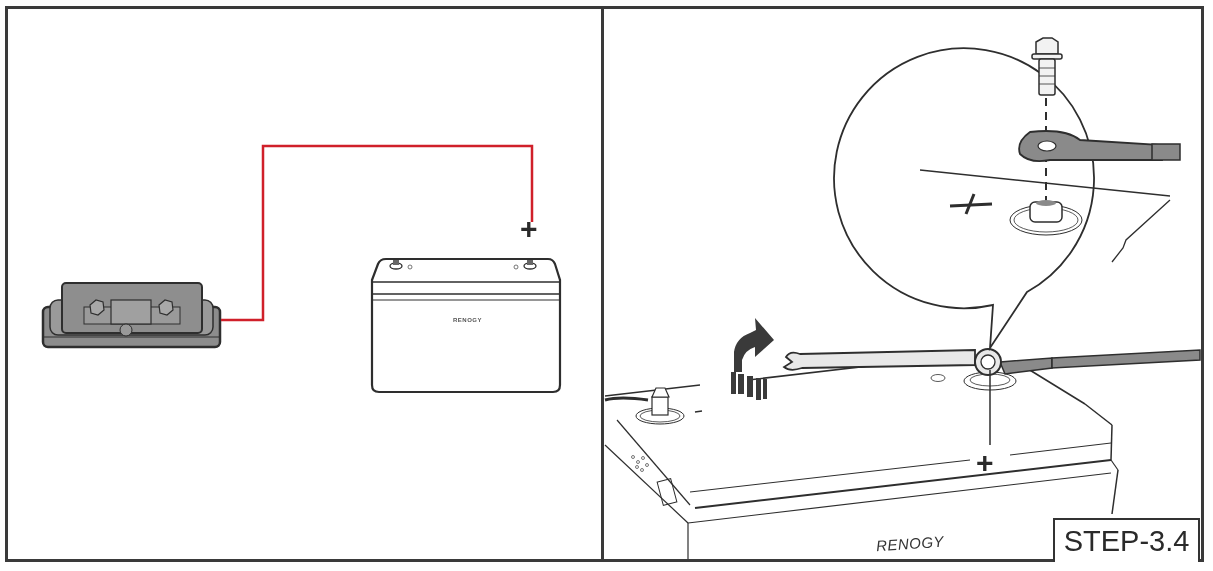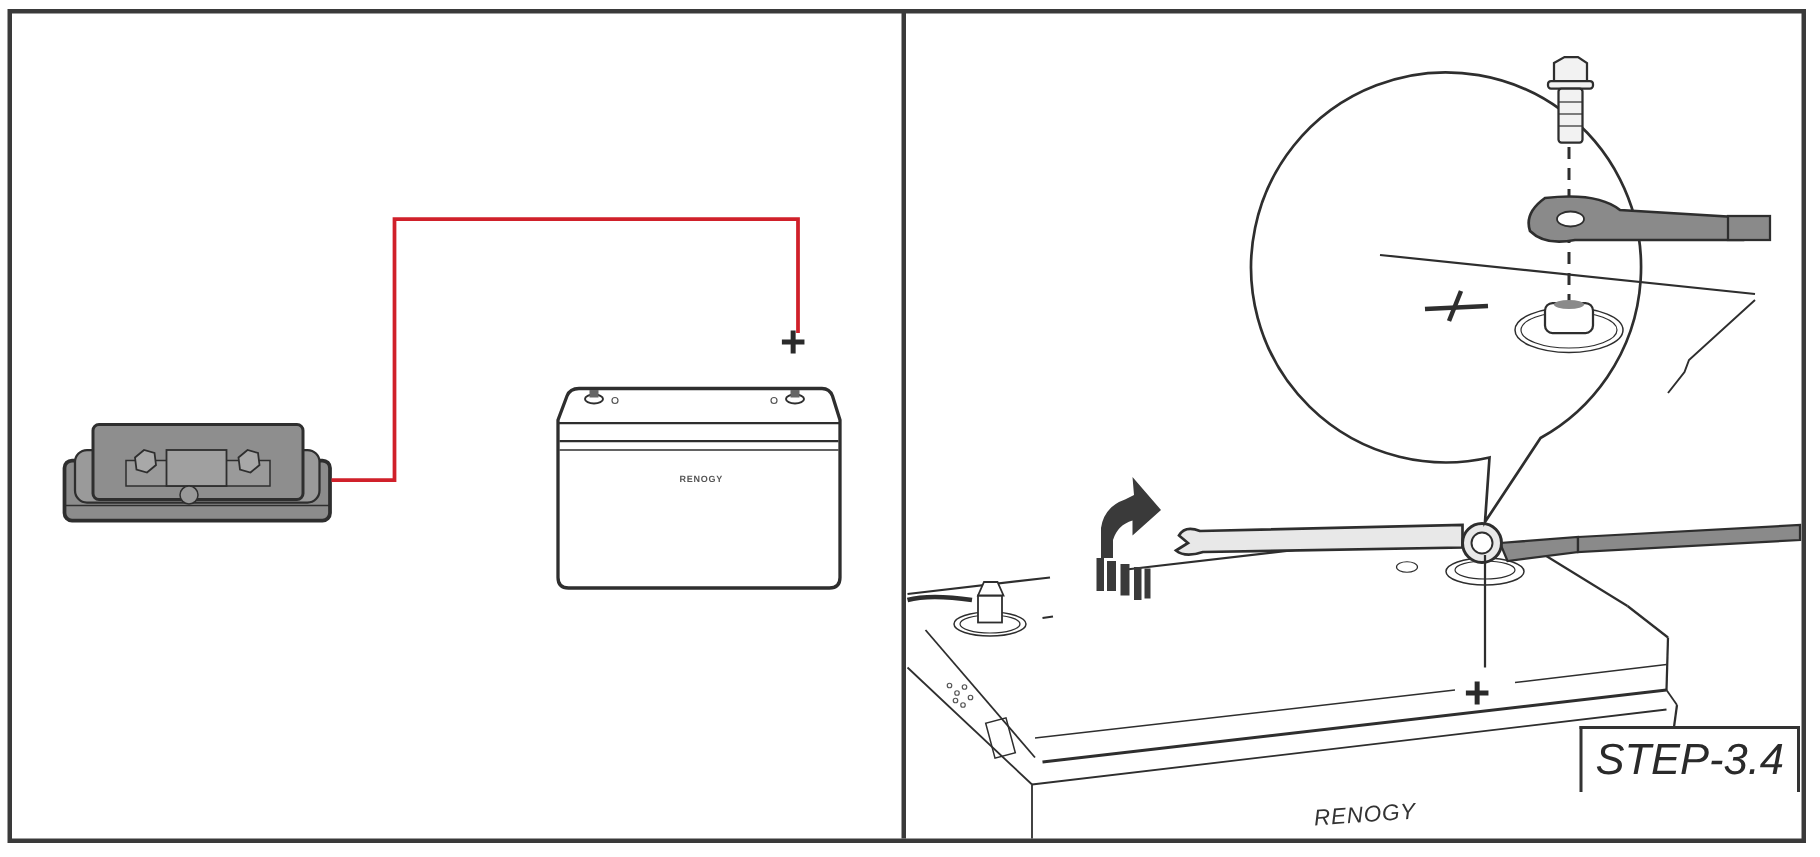--- a/index.html
+++ b/index.html
@@ -1,20 +1,20 @@
 <!DOCTYPE html>
 <html><head>
 <meta charset="utf-8">
 <style>
   html, body { margin: 0; padding: 0; background: #ffffff; }
   body { width: 1213px; height: 571px; position: relative; overflow: hidden; font-family: "Liberation Sans", sans-serif; }
   .frame { position: absolute; left: 5px; top: 6px; width: 1193px; height: 550px; border: 3px solid #3a3a3a; box-sizing: content-box; }
   .divider { position: absolute; left: 601px; top: 6px; width: 3px; height: 553px; background: #3a3a3a; }
   svg.art { position: absolute; left: 0; top: 0; }
-  .step-label { position: absolute; left: 1053px; top: 484px; width: 147px; height: 44px; border: 2px solid #333; border-bottom: none; background: #fff; box-sizing: border-box; display: flex; align-items: center; justify-content: center; font-size: 29px; color: #2a2a2a; letter-spacing: 0px; font-style: italic; }
+  .step-label { position: absolute; left: 1053px; top: 518px; width: 147px; height: 44px; border: 2px solid #333; border-bottom: none; background: #fff; box-sizing: border-box; display: flex; align-items: center; justify-content: center; font-size: 29px; color: #2a2a2a; letter-spacing: 0px; }
   .brand-small { position: absolute; left: 453px; top: 317px; font-size: 6px; font-weight: bold; color: #555; letter-spacing: 0.5px; }
   .brand-large { position: absolute; left: 876px; top: 535px; font-size: 15px; font-style: italic; color: #333; transform: rotate(-4deg); letter-spacing: 0.5px; }
   .plus-left { position: absolute; left: 520px; top: 214px; font-size: 30px; font-weight: bold; color: #2a2a2a; line-height: 1; }
   .plus-right { position: absolute; left: 976px; top: 448px; font-size: 30px; font-weight: bold; color: #2a2a2a; line-height: 1; }
 </style>
 </head>
 <body>
 
 <div class="frame"></div>
 <div class="divider"></div>

